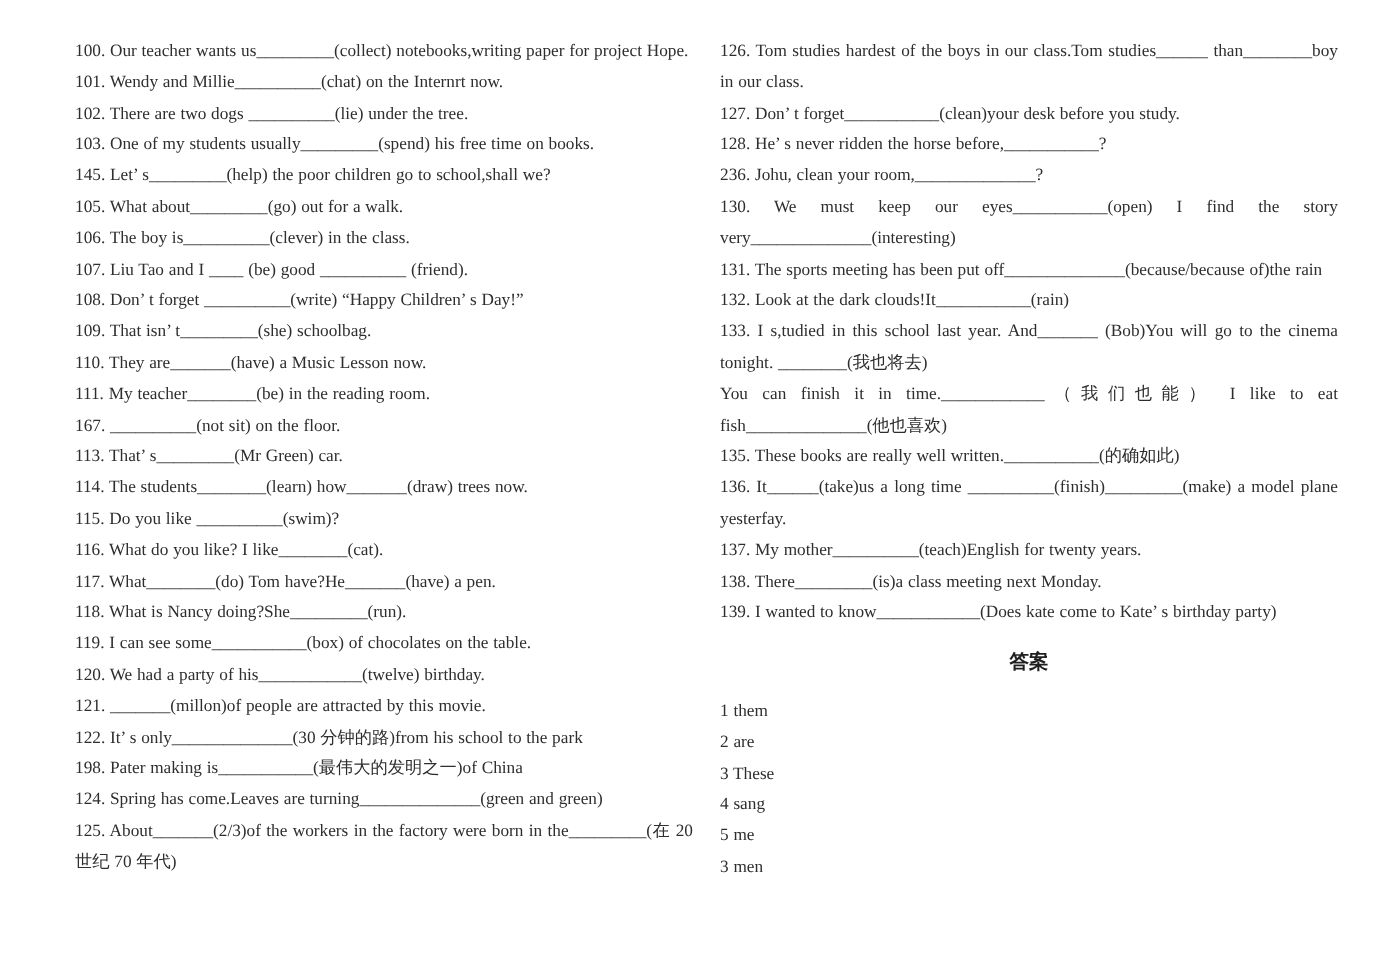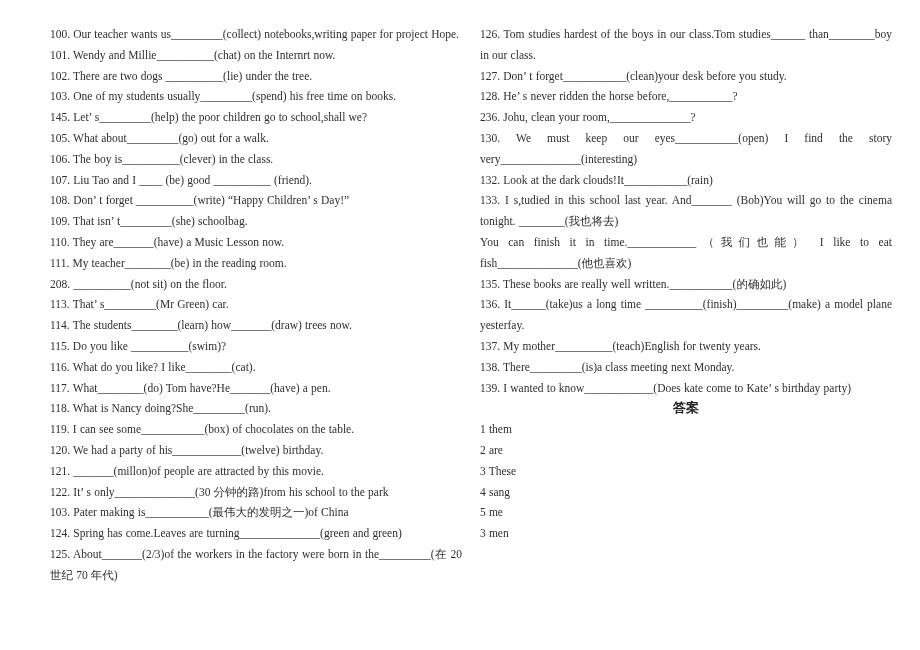--- a/index.html
+++ b/index.html
@@ -24,21 +24,21 @@
   .col {
     width: 412px;
     flex: 0 0 412px;
   }
   .line {
     margin: 0;
     text-align: justify;
     word-spacing: 0.3px;
   }
   .answers-heading {
-    margin: 0;
+    margin: 12px;
     text-align: center;
     font-weight: bold;
     font-size: 13px;
     line-height: 20.8px;
     color: #1f1f1f;
   }
 </style>
 </head>
 <body>
 
@@ -49,43 +49,44 @@
       <p class="line">102. There are two dogs __________(lie) under the tree.</p>
       <p class="line">103. One of my students usually_________(spend) his free time on books.</p>
       <p class="line">145. Let’ s_________(help) the poor children go to school,shall we?</p>
       <p class="line">105. What about_________(go) out for a walk.</p>
       <p class="line">106. The boy is__________(clever) in the class.</p>
       <p class="line">107. Liu Tao and I ____ (be) good __________ (friend).</p>
       <p class="line">108. Don’ t forget __________(write) “Happy Children’ s Day!”</p>
       <p class="line">109. That isn’ t_________(she) schoolbag.</p>
       <p class="line">110. They are_______(have) a Music Lesson now.</p>
       <p class="line">111. My teacher________(be) in the reading room.</p>
-      <p class="line">208. __________(not sit) on the floor.</p>
+      <p class="line">167. __________(not sit) on the floor.</p>
       <p class="line">113. That’ s_________(Mr Green) car.</p>
       <p class="line">114. The students________(learn) how_______(draw) trees now.</p>
       <p class="line">115. Do you like __________(swim)?</p>
       <p class="line">116. What do you like? I like________(cat).</p>
       <p class="line">117. What________(do) Tom have?He_______(have) a pen.</p>
       <p class="line">118. What is Nancy doing?She_________(run).</p>
       <p class="line">119. I can see some___________(box) of chocolates on the table.</p>
       <p class="line">120. We had a party of his____________(twelve) birthday.</p>
       <p class="line">121. _______(millon)of people are attracted by this movie.</p>
       <p class="line">122. It’ s only______________(30 分钟的路)from his school to the park</p>
-      <p class="line">103. Pater making is___________(最伟大的发明之一)of China</p>
+      <p class="line">198. Pater making is___________(最伟大的发明之一)of China</p>
       <p class="line">124. Spring has come.Leaves are turning______________(green and green)</p>
       <p class="line">125. About_______(2/3)of the workers in the factory were born in the_________(在 20 世纪 70 年代)</p>
     </div>
 
   <div class="col">
     <div>
         <p class="line">126. Tom studies hardest of the boys in our class.Tom studies______ than________boy in our class.</p>
         <p class="line">127. Don’ t forget___________(clean)your desk before you study.</p>
         <p class="line">128. He’ s never ridden the horse before,___________?</p>
         <p class="line">236. Johu, clean your room,______________?</p>
         <p class="line">130. We must keep our eyes___________(open) I find the story very______________(interesting)</p>
+        <p class="line">131. The sports meeting has been put off______________(because/because of)the rain</p>
         <p class="line">132. Look at the dark clouds!It___________(rain)</p>
         <p class="line">133. I s,tudied in this school last year. And_______ (Bob)You will go to the cinema tonight. ________(我也将去)</p>
         <p class="line">You can finish it in time.____________（我们也能） I like to eat fish______________(他也喜欢)</p>
         <p class="line">135. These books are really well written.___________(的确如此)</p>
         <p class="line">136. It______(take)us a long time __________(finish)_________(make) a model plane yesterfay.</p>
         <p class="line">137. My mother__________(teach)English for twenty years.</p>
         <p class="line">138. There_________(is)a class meeting next Monday.</p>
         <p class="line">139. I wanted to know____________(Does kate come to Kate’ s birthday party)</p>
       </div>
 

